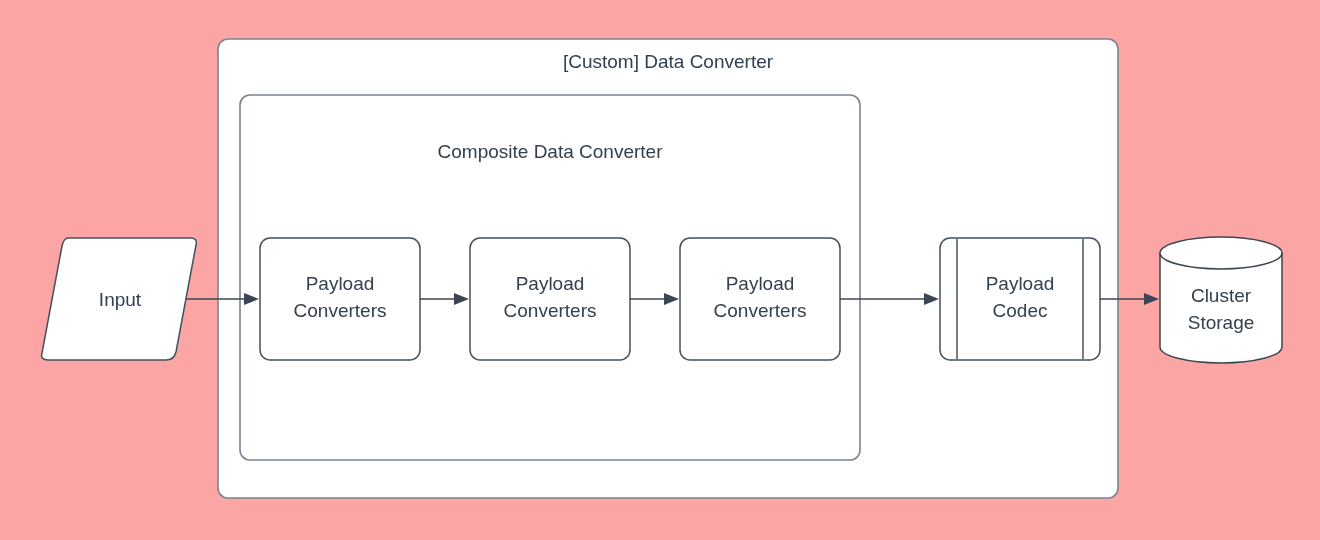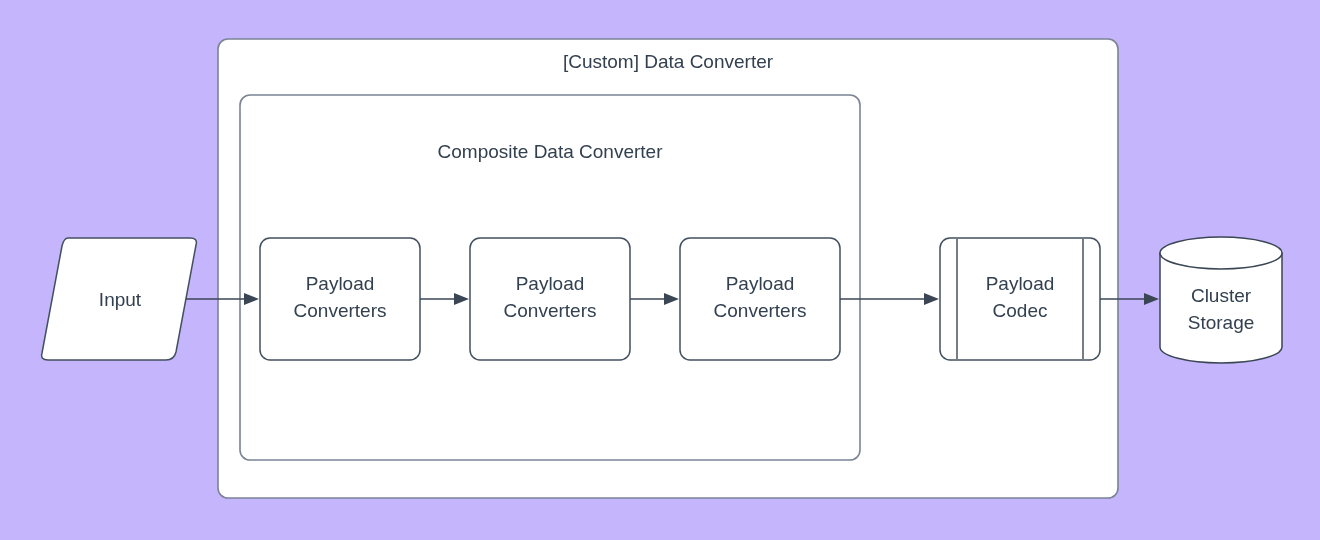--- a/index.html
+++ b/index.html
@@ -7,21 +7,21 @@
     padding: 0;
     background: #ffffff;
   }
   body {
     font-family: "Liberation Sans", sans-serif;
   }
   #canvas {
     position: relative;
     width: 1320px;
     height: 540px;
-    background: #c4b5fd;
+    background: #fca5a5;
     overflow: hidden;
   }
   #diagram-svg {
     position: absolute;
     left: 0;
     top: 0;
     width: 1320px;
     height: 540px;
   }
   .shape-stroke {

